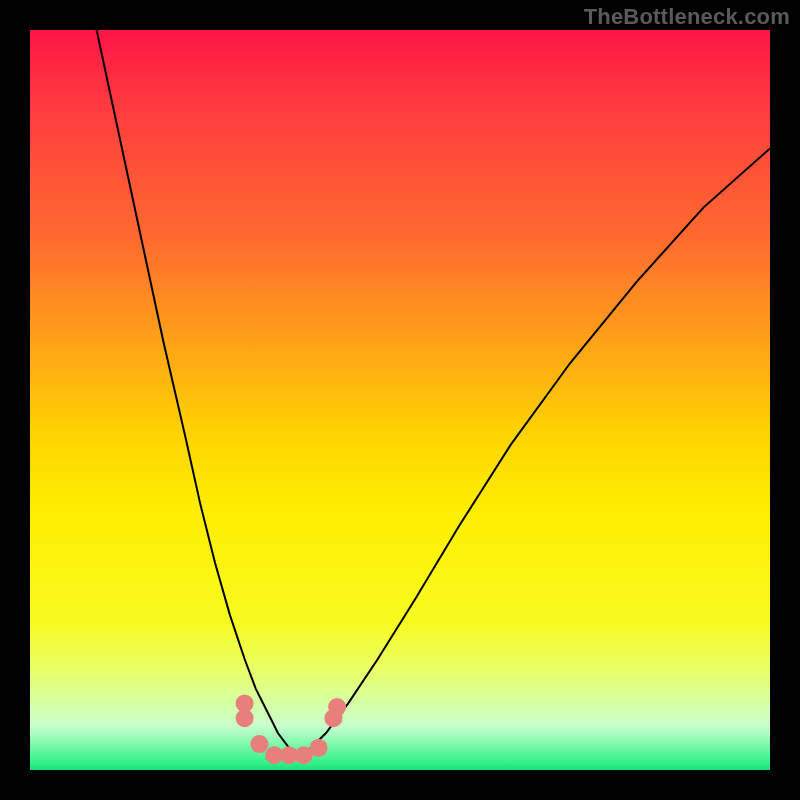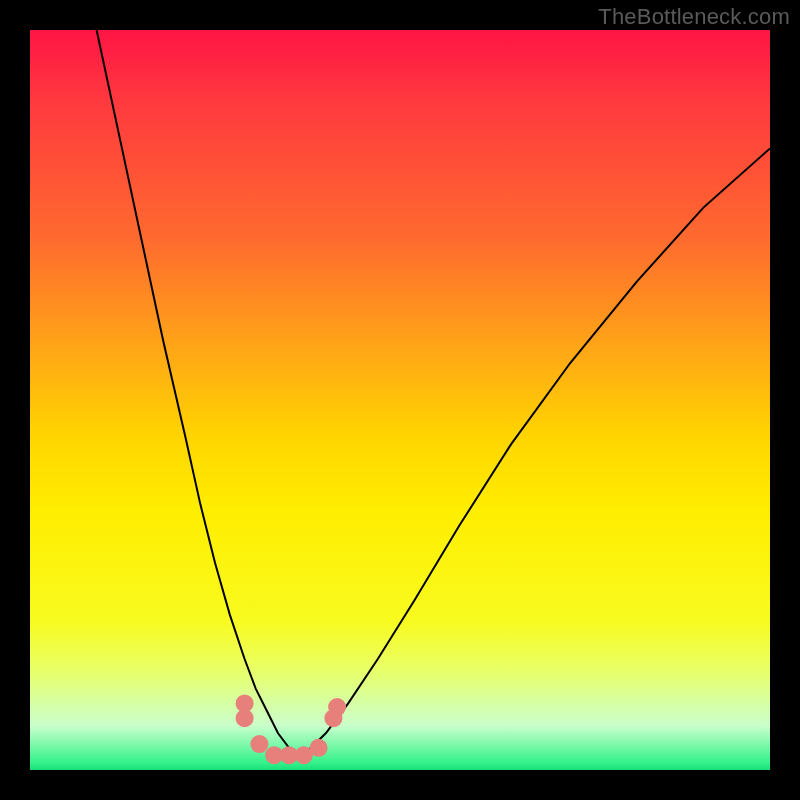--- a/index.html
+++ b/index.html
@@ -37,21 +37,21 @@
       #34f28a 99%,
       #18e07b 100%
     );
   }
   .watermark {
     position: absolute;
     top: 4px;
     right: 10px;
     color: #5a5a5a;
     font-size: 22px;
-    font-weight: 400;
+    font-weight: 700;
     letter-spacing: 0.2px;
   }
   svg.curve {
     position: absolute;
     left: 0;
     top: 0;
     width: 740px;
     height: 740px;
   }
   .curve path.line {

